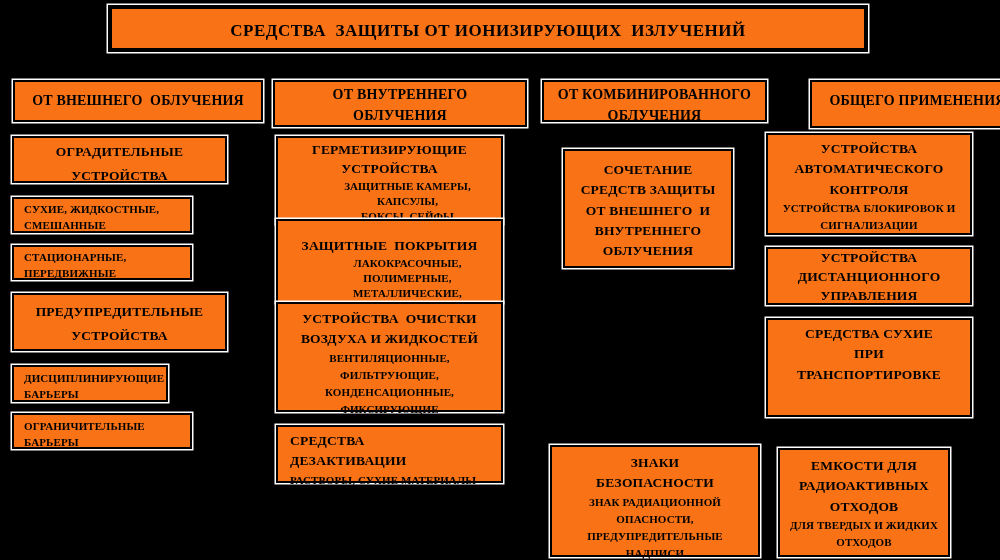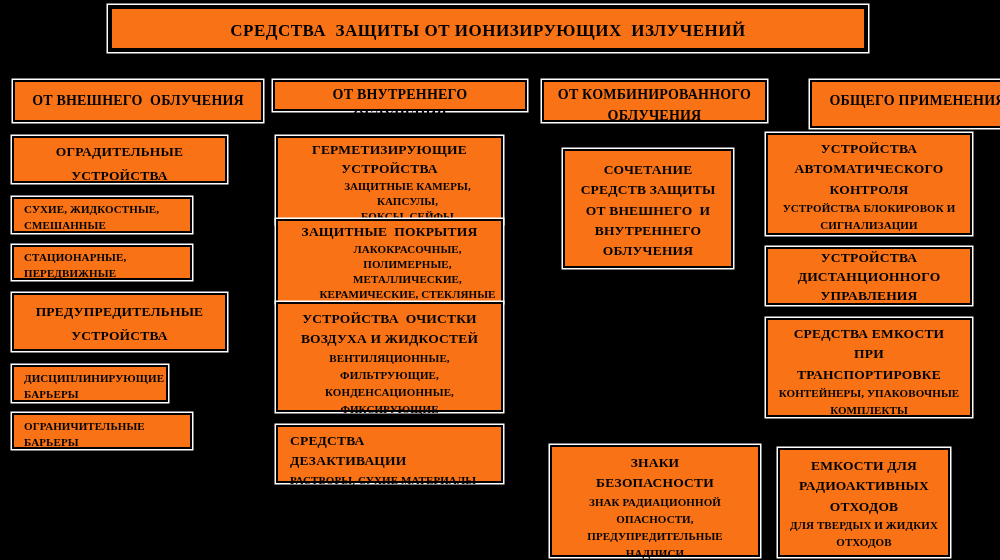--- a/index.html
+++ b/index.html
@@ -47,21 +47,21 @@
 
 <div class="stage">
 
   <div class="box title-box" style="left:108px;top:5px;width:760px;height:47px;">
     <div class="title-text">СРЕДСТВА&nbsp; ЗАЩИТЫ ОТ ИОНИЗИРУЮЩИХ&nbsp; ИЗЛУЧЕНИЙ</div>
   </div>
 
   <div class="box" style="left:13px;top:80px;width:250px;height:42px;padding-top:8px;">
     <div class="header-text">ОТ ВНЕШНЕГО&nbsp; ОБЛУЧЕНИЯ</div>
   </div>
-  <div class="box" style="left:273px;top:80px;width:254px;height:31px;padding-top:2px;">
+  <div class="box" style="left:273px;top:80px;width:254px;height:47px;padding-top:2px;">
     <div class="header-text">ОТ ВНУТРЕННЕГО
 ОБЛУЧЕНИЯ</div>
   </div>
   <div class="box" style="left:542px;top:80px;width:225px;height:42px;padding-top:2px;">
     <div class="header-text">ОТ КОМБИНИРОВАННОГО
 ОБЛУЧЕНИЯ</div>
   </div>
   <div class="box" style="left:810px;top:80px;width:215px;height:48px;padding-top:8px;">
     <div class="header-text">ОБЩЕГО ПРИМЕНЕНИЯ</div>
   </div>
@@ -90,21 +90,21 @@
     <div class="main">ОГРАНИЧИТЕЛЬНЫЕ
 БАРЬЕРЫ</div>
   </div>
 
   <div class="box tight" style="left:276px;top:136px;width:227px;height:88px;padding-top:3px;">
     <div class="main">ГЕРМЕТИЗИРУЮЩИЕ
 УСТРОЙСТВА</div>
     <div class="sub">ЗАЩИТНЫЕ КАМЕРЫ, КАПСУЛЫ,
 БОКСЫ, СЕЙФЫ</div>
   </div>
-  <div class="box tight" style="left:276px;top:219px;width:227px;height:84px;padding-top:2px;">
+  <div class="box tight" style="left:276px;top:219px;width:227px;height:84px;padding-top:16px;">
     <div class="main">ЗАЩИТНЫЕ&nbsp; ПОКРЫТИЯ</div>
     <div class="sub">ЛАКОКРАСОЧНЫЕ, ПОЛИМЕРНЫЕ,
 МЕТАЛЛИЧЕСКИЕ,
 КЕРАМИЧЕСКИЕ, СТЕКЛЯНЫЕ</div>
   </div>
   <div class="box" style="left:276px;top:302px;width:227px;height:110px;padding-top:5px;">
     <div class="main">УСТРОЙСТВА&nbsp; ОЧИСТКИ
 ВОЗДУХА И ЖИДКОСТЕЙ</div>
     <div class="sub">ВЕНТИЛЯЦИОННЫЕ,
 ФИЛЬТРУЮЩИЕ,
@@ -139,25 +139,23 @@
 КОНТРОЛЯ</div>
     <div class="sub">УСТРОЙСТВА БЛОКИРОВОК И
 СИГНАЛИЗАЦИИ</div>
   </div>
   <div class="box" style="left:766px;top:247px;width:206px;height:58px;padding-top:0px;">
     <div class="main" style="line-height:1.4;">УСТРОЙСТВА
 ДИСТАНЦИОННОГО
 УПРАВЛЕНИЯ</div>
   </div>
   <div class="box" style="left:766px;top:318px;width:206px;height:99px;padding-top:4px;">
-    <div class="main">СРЕДСТВА ЕМКОСТИ
+    <div class="main">СРЕДСТВА СУХИЕ
 ПРИ
 ТРАНСПОРТИРОВКЕ</div>
-    <div class="sub">КОНТЕЙНЕРЫ, УПАКОВОЧНЫЕ
-КОМПЛЕКТЫ</div>
   </div>
   <div class="box" style="left:778px;top:448px;width:172px;height:109px;padding-top:6px;">
     <div class="main">ЕМКОСТИ ДЛЯ
 РАДИОАКТИВНЫХ
 ОТХОДОВ</div>
     <div class="sub">ДЛЯ ТВЕРДЫХ И ЖИДКИХ
 ОТХОДОВ</div>
   </div>
 
 </div>

